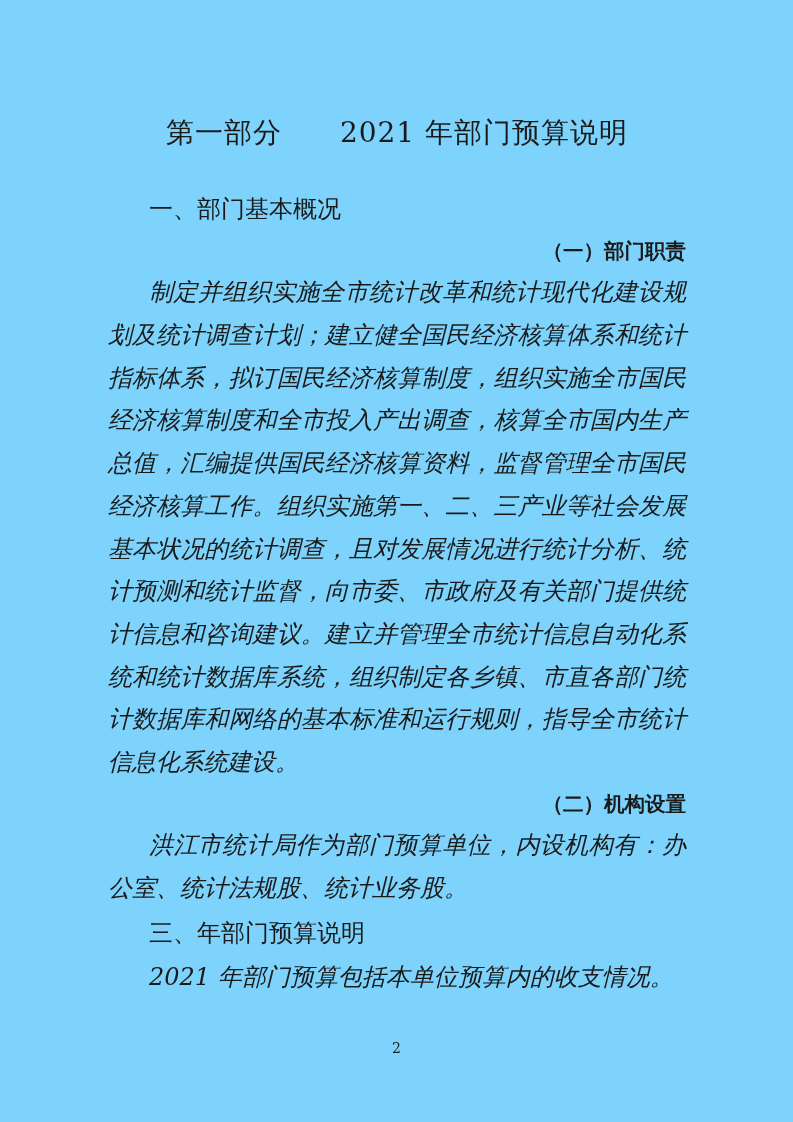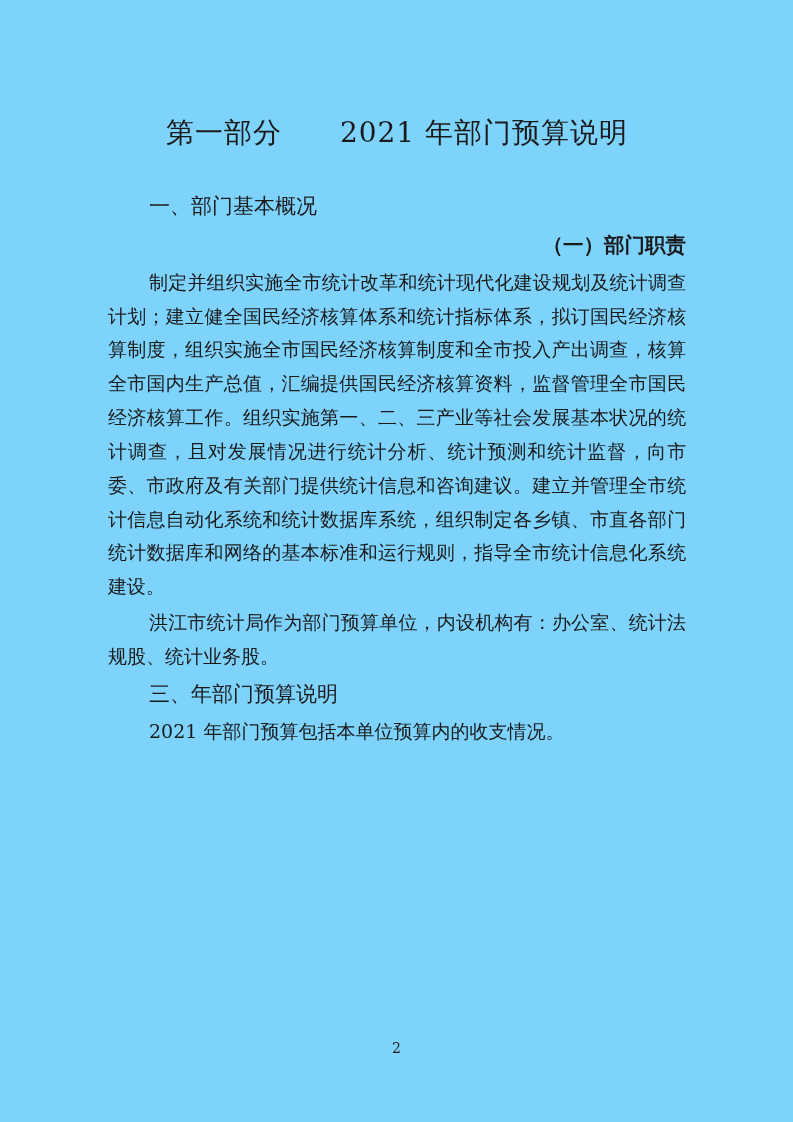--- a/index.html
+++ b/index.html
@@ -28,41 +28,42 @@
     text-align: center;
     font-size: 28px;
     line-height: 1.5;
     letter-spacing: 1px;
     margin: 0 0 34px 0;
     font-weight: normal;
     font-family: "DejaVu Serif", "Liberation Serif", serif;
     white-space: pre;
   }
   .h-sec {
-    font-size: 21px;
+    font-size: 24px;
     line-height: 1.78;
     margin: 0 0 2px 0;
     text-indent: 41px;
     font-weight: normal;
   }
   .h-sub {
     font-size: 20.5px;
     line-height: 1.78;
     margin: 0 0 2px 0;
     text-indent: 41px;
     font-weight: bold;
     text-align: right;
   }
   p.body {
-    font-size: 19px;
+    font-size: 24px;
     line-height: 1.78;
     margin: 0 0 2px 0;
     text-indent: 41px;
     text-align: justify;
     text-justify: inter-ideograph;
+    font-style: italic;
   }
   p.body.tight {
     letter-spacing: -0.15px;
   }
   .lead-bold {
     font-weight: bold;
   }
   .page-number {
     position: absolute;
     left: 0;
@@ -81,20 +82,21 @@
   <div class="content">
 
     <h1 class="doc-title">第一部分　　2021 年部门预算说明</h1>
 
     <div class="h-sec">一、部门基本概况</div>
 
     <div class="h-sub">（一）部门职责</div>
 
     <p class="body tight">制定并组织实施全市统计改革和统计现代化建设规划及统计调查计划；建立健全国民经济核算体系和统计指标体系，拟订国民经济核算制度，组织实施全市国民经济核算制度和全市投入产出调查，核算全市国内生产总值，汇编提供国民经济核算资料，监督管理全市国民经济核算工作。组织实施第一、二、三产业等社会发展基本状况的统计调查，且对发展情况进行统计分析、统计预测和统计监督，向市委、市政府及有关部门提供统计信息和咨询建议。建立并管理全市统计信息自动化系统和统计数据库系统，组织制定各乡镇、市直各部门统计数据库和网络的基本标准和运行规则，指导全市统计信息化系统建设。</p>
 
+    <div class="h-sub">（二）机构设置</div>
 
     <p class="body">洪江市统计局作为部门预算单位，内设机构有：办公室、统计法规股、统计业务股。</p>
 
 
 
     <div class="h-sec">三、年部门预算说明</div>
 
     <p class="body">2021 年部门预算包括本单位预算内的收支情况。</p>
 
 

